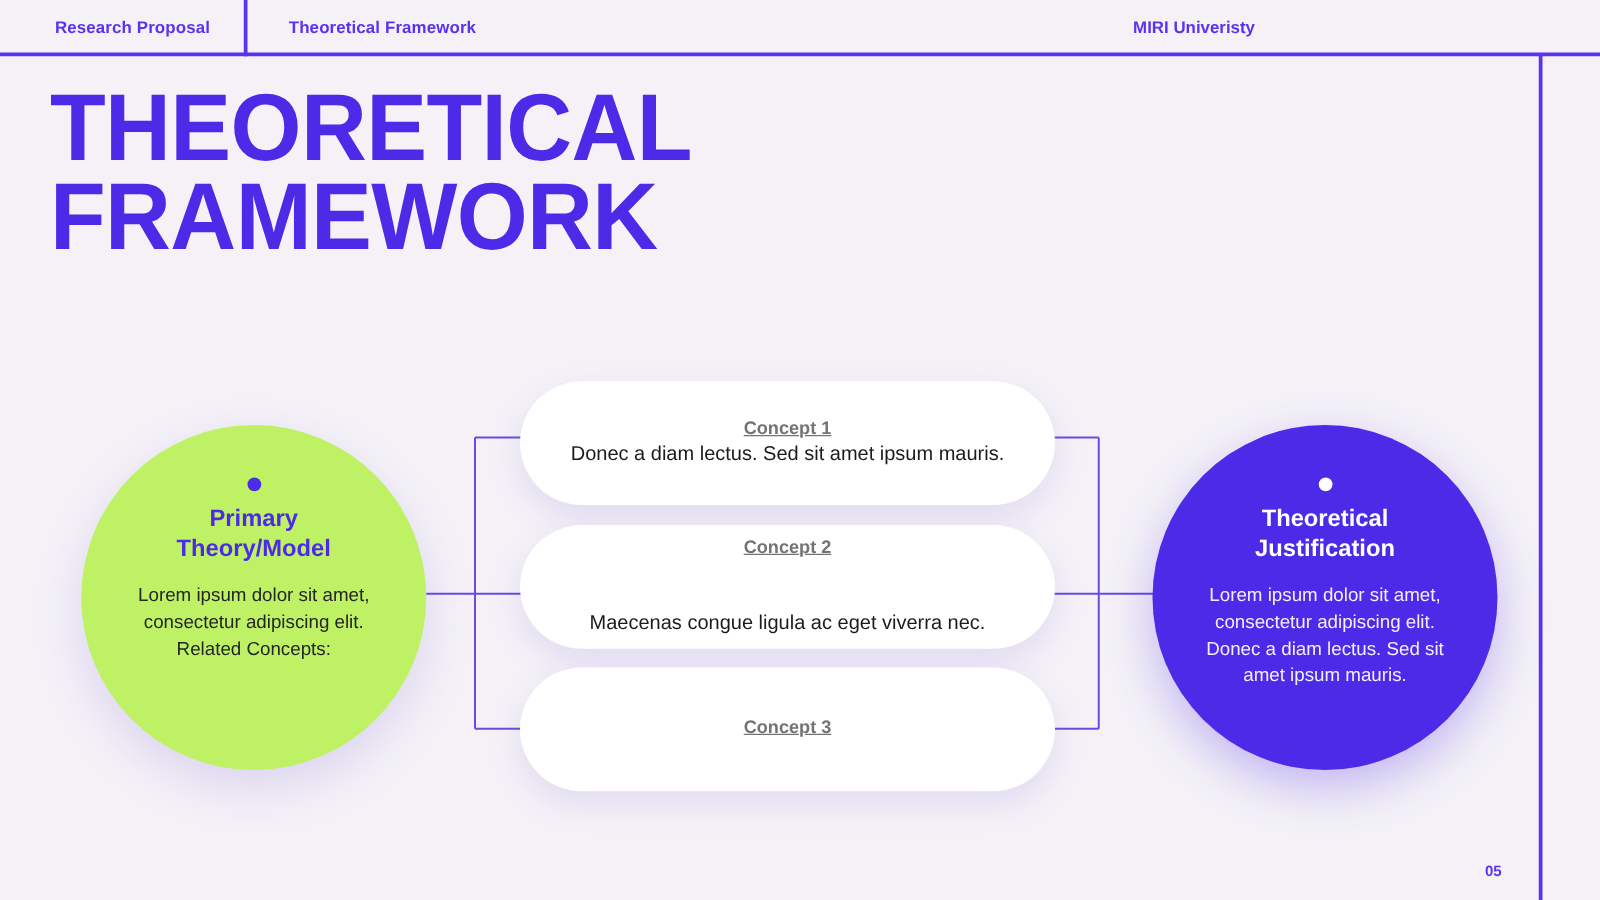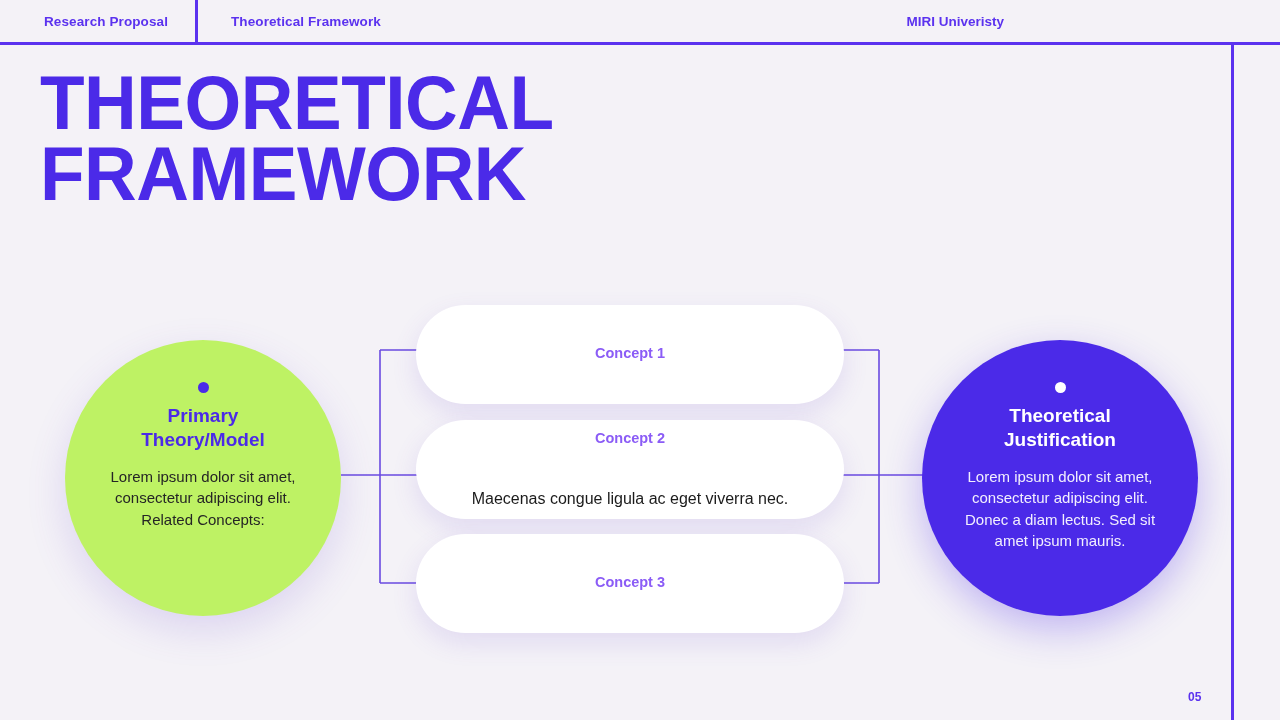--- a/index.html
+++ b/index.html
@@ -174,22 +174,23 @@
     text-align: center;
     box-shadow: 0 10px 26px rgba(110, 80, 210, 0.14);
   }
   .card-1 { top: 305px; }
   .card-2 { top: 420px; gap: 40px; }
   .card-3 { top: 534px; }
 
   .card-title {
     font-size: 14.5px;
     font-weight: bold;
-    color: #8b5cf6;
+    color: #737373;
     margin-bottom: 3px;
+    text-decoration: underline;
   }
   .card-body {
     font-size: 16px;
     color: #1b1b1b;
     line-height: 1.2;
   }
 </style>
 </head>
 <body>
 
@@ -239,20 +240,21 @@
 
   <div class="circle circle-right">
     <span class="circle-dot"></span>
     <div class="circle-title">Theoretical
 Justification</div>
     <div class="circle-body">Lorem ipsum dolor sit amet, consectetur adipiscing elit. Donec a diam lectus. Sed sit amet ipsum mauris.</div>
   </div>
 
   <div class="card card-1">
     <div class="card-title">Concept 1</div>
+    <div class="card-body">Donec a diam lectus. Sed sit amet ipsum mauris.</div>
   </div>
 
   <div class="card card-2">
     <div class="card-title">Concept 2</div>
     <div class="card-body">Maecenas congue ligula ac eget viverra nec.</div>
   </div>
 
   <div class="card card-3">
     <div class="card-title">Concept 3</div>
   </div>

